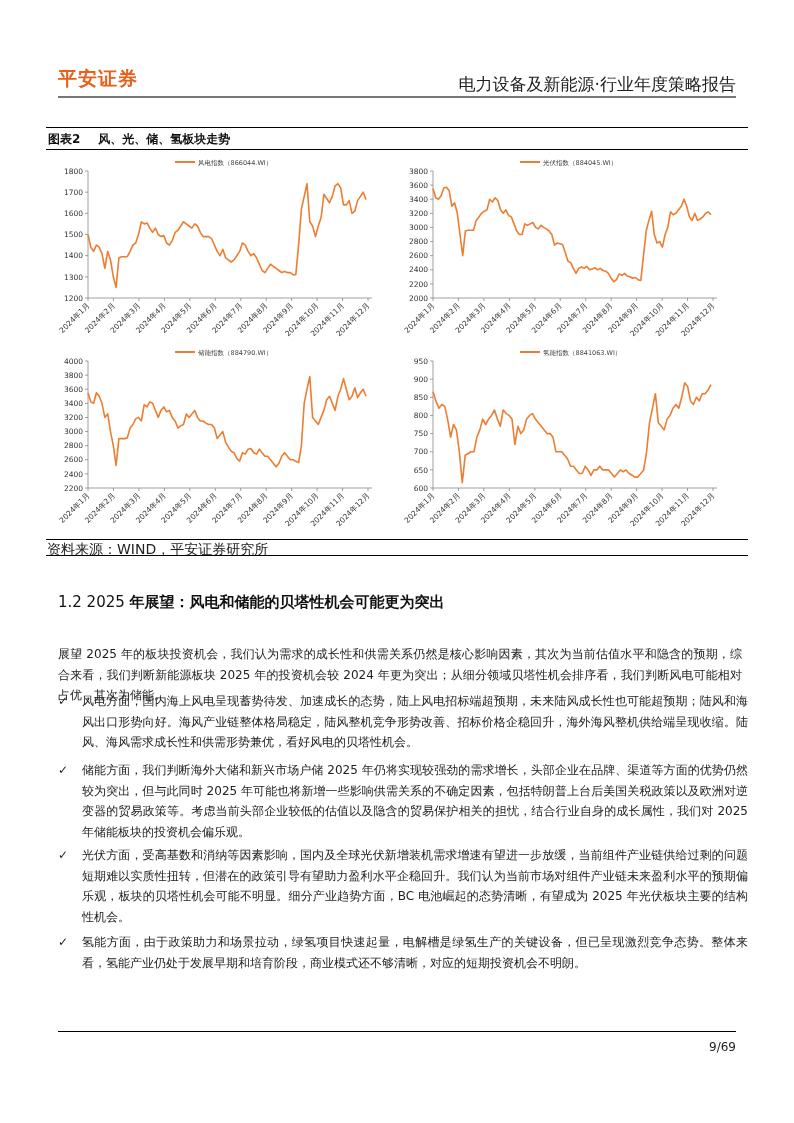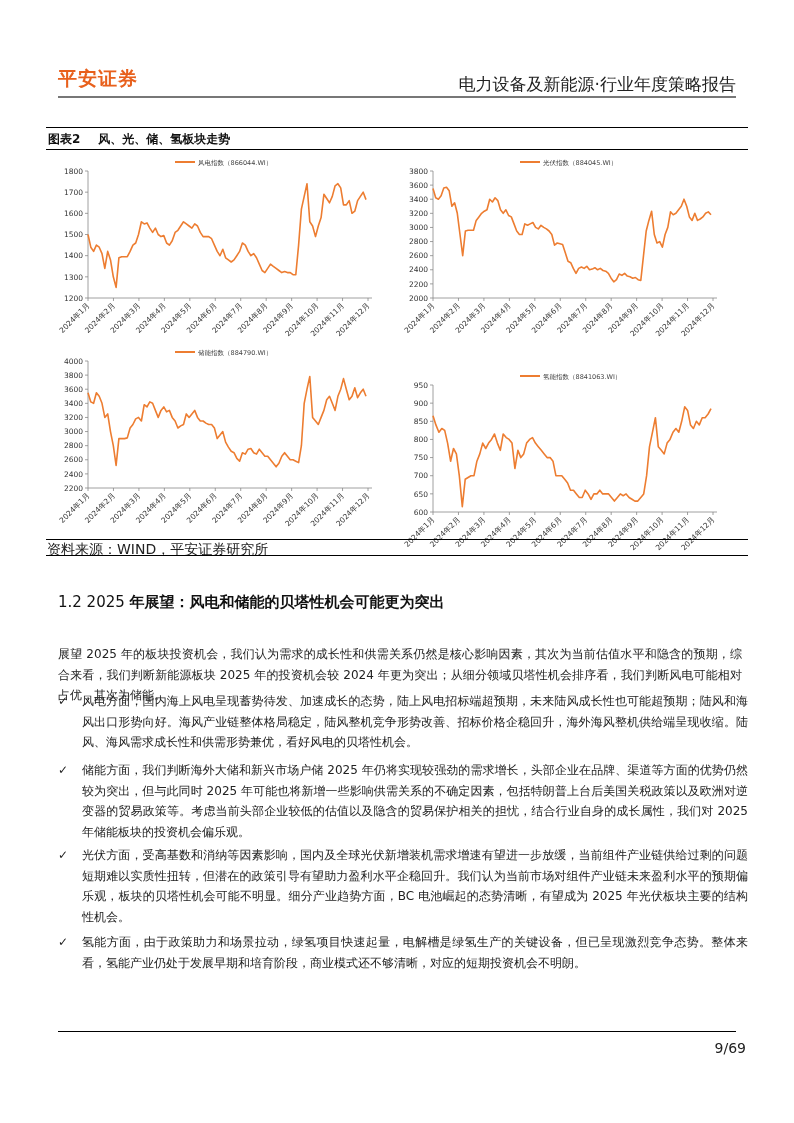--- a/index.html
+++ b/index.html
@@ -19,21 +19,21 @@
   .source { position: absolute; left: 47px; top: 541px; font-size: 14px; color: #222; }
   .source-rule-bot { position: absolute; left: 46px; right: 46px; top: 555px; height: 1px; background: #000; }
   .section-heading { position: absolute; left: 58px; top: 593px; font-size: 15px; color: #111; }
   .section-heading .num { font-weight: normal; }
   .section-heading .txt { font-weight: bold; margin-top: 40px; }
   .para { position: absolute; left: 58px; width: 684px; font-size: 12px; line-height: 20.5px; color: #222; text-align: justify; }
   .bullet { position: absolute; left: 58px; width: 690px; font-size: 12px; line-height: 20.5px; color: #222; }
   .bullet .check { position: absolute; left: 0; top: 0; width: 18px; }
   .bullet .btext { margin-left: 24px; text-align: justify; display: block; }
   .footer-rule { position: absolute; left: 58px; right: 58px; top: 1031px; height: 1px; background: #000; }
-  .page-num { position: absolute; right: 48px; top: 1040px; font-size: 14px; color: #222; }
+  .page-num { position: absolute; right: 58px; top: 1040px; font-size: 12px; color: #222; }
   .axis-text { font-family: "DejaVu Sans", "Liberation Sans", sans-serif; font-size: 7.5px; fill: #333; }
   .legend-text { font-family: "DejaVu Sans", "Liberation Sans", sans-serif; font-size: 6.5px; fill: #444; }
 </style>
 </head>
 <body>
 
 <div class="logo">平安证券</div>
 <div class="header-right">电力设备及新能源·行业年度策略报告</div>
 <div class="header-rule"></div>
 
@@ -195,21 +195,21 @@
       <text x="243.63636363636363" y="151" text-anchor="end" class="axis-text" transform="rotate(-45 243.63636363636363 151)">2024年9月</text>
       <line x1="267.09090909090907" y1="143" x2="267.09090909090907" y2="146" stroke="#888" stroke-width="0.8"></line>
       <text x="269.09090909090907" y="151" text-anchor="end" class="axis-text" transform="rotate(-45 269.09090909090907 151)">2024年10月</text>
       <line x1="292.5454545454545" y1="143" x2="292.5454545454545" y2="146" stroke="#888" stroke-width="0.8"></line>
       <text x="294.5454545454545" y="151" text-anchor="end" class="axis-text" transform="rotate(-45 294.5454545454545 151)">2024年11月</text>
       <line x1="318" y1="143" x2="318" y2="146" stroke="#888" stroke-width="0.8"></line>
       <text x="320" y="151" text-anchor="end" class="axis-text" transform="rotate(-45 320 151)">2024年12月</text>
       <polyline points="38.0,47.8 40.8,56.9 43.6,58.3 46.4,47.8 49.2,51.3 52.0,58.3 54.8,72.4 57.7,68.9 60.5,86.6 63.3,100.7 66.1,120.4 68.9,93.6 71.7,93.6 74.5,93.6 77.3,92.9 80.1,83.0 82.9,79.5 85.7,73.9 88.5,72.4 91.4,76.0 94.2,59.7 97.0,61.9 99.8,56.9 102.6,58.3 105.4,65.4 108.2,72.4 111.0,65.4 113.8,61.9 116.6,66.8 119.4,65.4 122.2,72.4 125.1,76.0 127.9,83.0 130.7,80.9 133.5,79.5 136.3,68.9 139.1,72.4 141.9,68.9 144.7,65.4 147.5,72.4 150.3,76.0 153.1,76.0 155.9,78.1 158.7,79.5 161.6,79.5 164.4,83.0 167.2,93.6 170.0,90.1 172.8,86.6 175.6,97.1 178.4,102.1 181.2,106.3 184.0,107.7 186.8,113.4 189.6,116.2 192.4,107.7 195.3,109.1 198.1,104.2 200.9,103.5 203.7,107.7 206.5,109.1 209.3,104.2 212.1,107.7 214.9,111.3 217.7,111.3 220.5,114.8 223.3,118.3 226.1,121.8 228.9,118.3 231.8,111.3 234.6,107.7 237.4,111.3 240.2,114.8 243.0,114.8 245.8,116.2 248.6,117.6 251.4,100.7 254.2,58.3 257.0,44.2 259.8,31.5 262.6,72.4 265.5,76.0 268.3,79.5 271.1,72.4 273.9,65.4 276.7,54.8 279.5,51.3 282.3,58.3 285.1,65.4 287.9,51.3 290.7,44.2 293.5,33.6 296.3,44.2 299.2,54.8 302.0,51.3 304.8,42.8 307.6,52.7 310.4,47.8 313.2,44.2 316.0,51.3" fill="none" stroke="#ed7d31" stroke-width="1.6" stroke-linejoin="round"></polyline>
     </svg>
   </div>
-<div class="chart" id="chart3" style="left:395px; top:345px;margin-top:24px;">
+<div class="chart" id="chart3" style="left:395px; top:345px;">
     <svg width="330" height="185" viewBox="0 0 330 185">
       <g>
         <line x1="125" y1="7" x2="145" y2="7" stroke="#ed7d31" stroke-width="2"></line>
         <text x="148" y="9.5" class="legend-text">氢能指数（8841063.WI）</text>
       </g>
       <line x1="38" y1="16" x2="38" y2="143" stroke="#888" stroke-width="0.8"></line>
       <line x1="35" y1="143" x2="38" y2="143" stroke="#888" stroke-width="0.8"></line>
       <text x="33" y="145.7" text-anchor="end" class="axis-text">600</text>
       <line x1="35" y1="124.85714285714286" x2="38" y2="124.85714285714286" stroke="#888" stroke-width="0.8"></line>
       <text x="33" y="127.55714285714286" text-anchor="end" class="axis-text">650</text>

